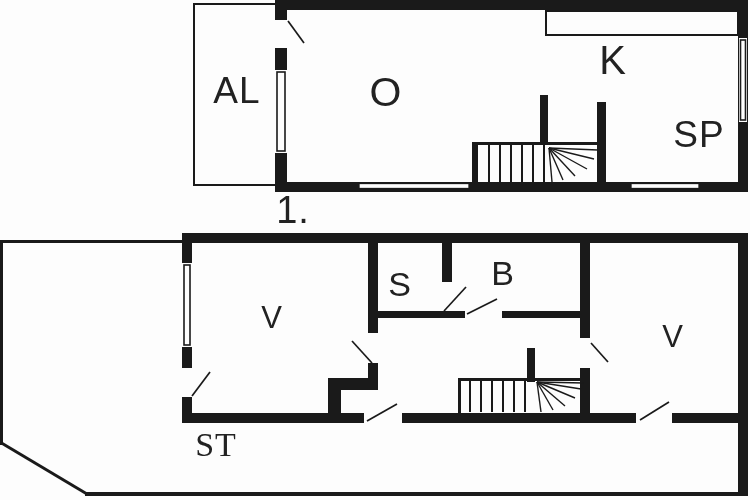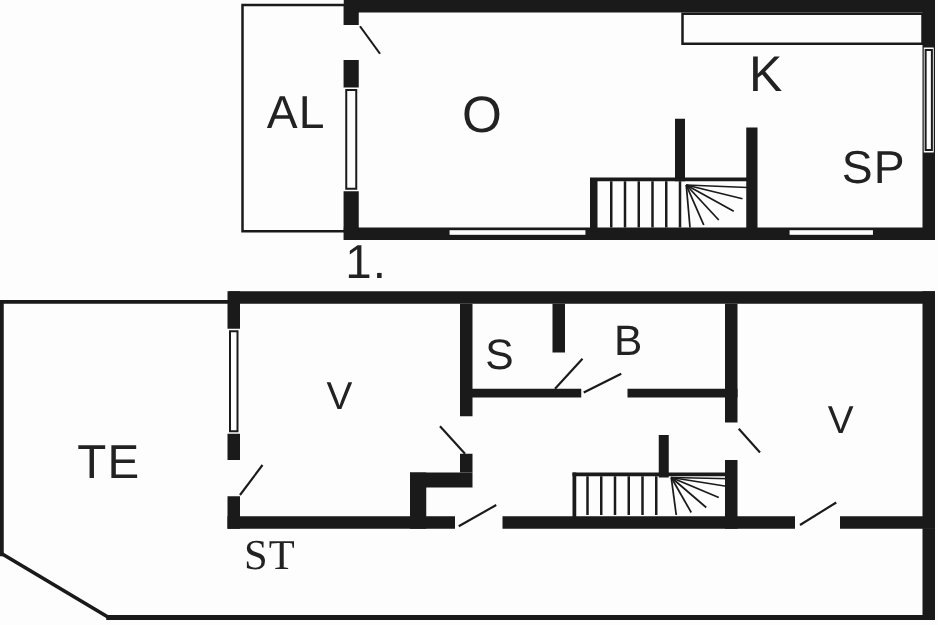--- a/index.html
+++ b/index.html
@@ -152,19 +152,18 @@
       <rect class="wall" x="85" y="492" width="663" height="4"></rect>
       <rect class="wall" x="738" y="423" width="10" height="71"></rect>
     </g>
   </svg>
 
   <div class="room-label" style="left:237px;top:90px;font-size:37px;">AL</div>
   <div class="room-label" style="left:386px;top:92px;font-size:41px;">O</div>
   <div class="room-label" style="left:613px;top:60px;font-size:40px;">K</div>
   <div class="room-label" style="left:659px;top:134px;font-size:37px;margin-left:40px;">SP</div>
   <div class="room-label" style="left:293px;top:210px;font-size:38px;">1.</div>
-  <div class="room-label" style="left:87px;top:370px;font-size:38px;">TE</div>
   <div class="room-label" style="left:272px;top:317px;font-size:31px;">V</div>
   <div class="room-label" style="left:400px;top:284px;font-size:34px;">S</div>
   <div class="room-label" style="left:503px;top:273px;font-size:34px;">B</div>
   <div class="room-label" style="left:673px;top:336px;font-size:31px;">V</div>
   <div class="room-label" style="left:216px;top:445px;font-size:34px;font-family:Liberation Serif, serif;">ST</div>
 </div>
 
 </body></html>

